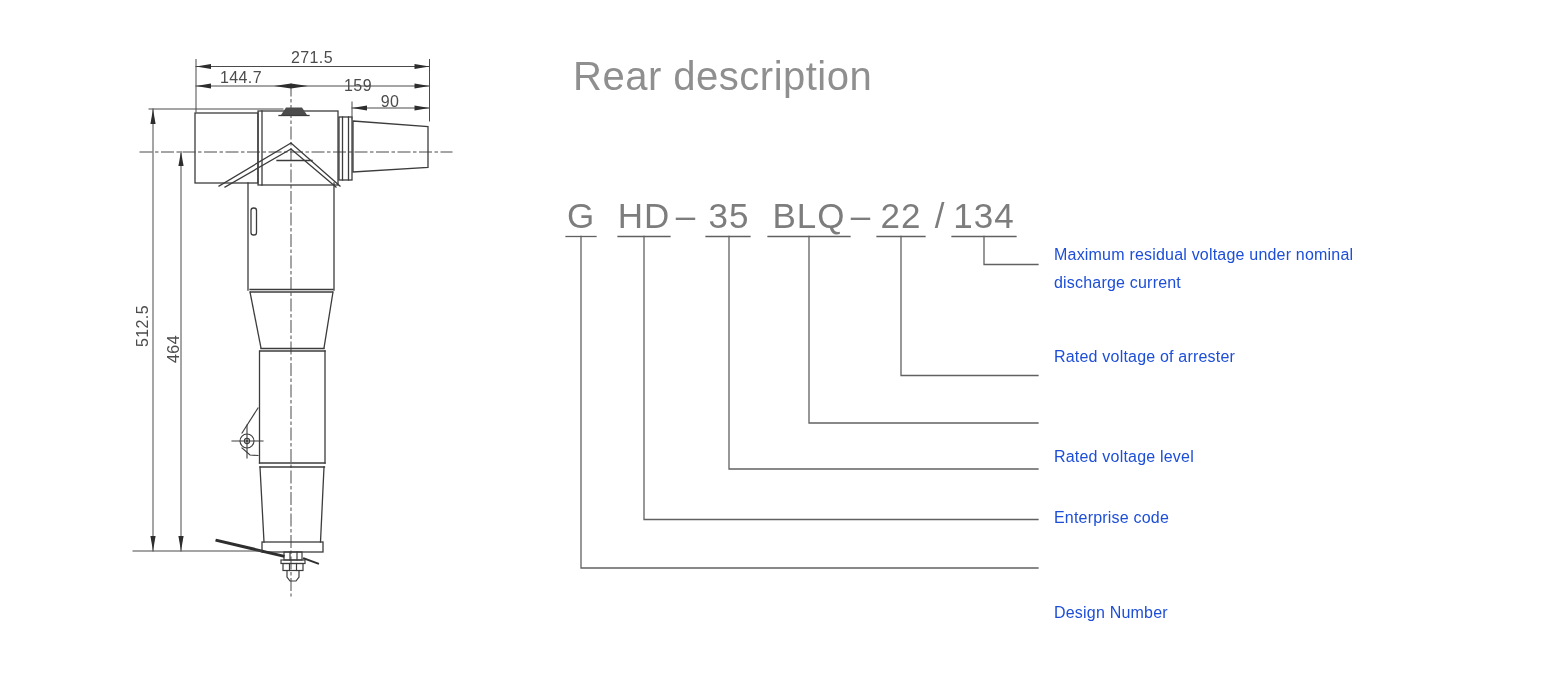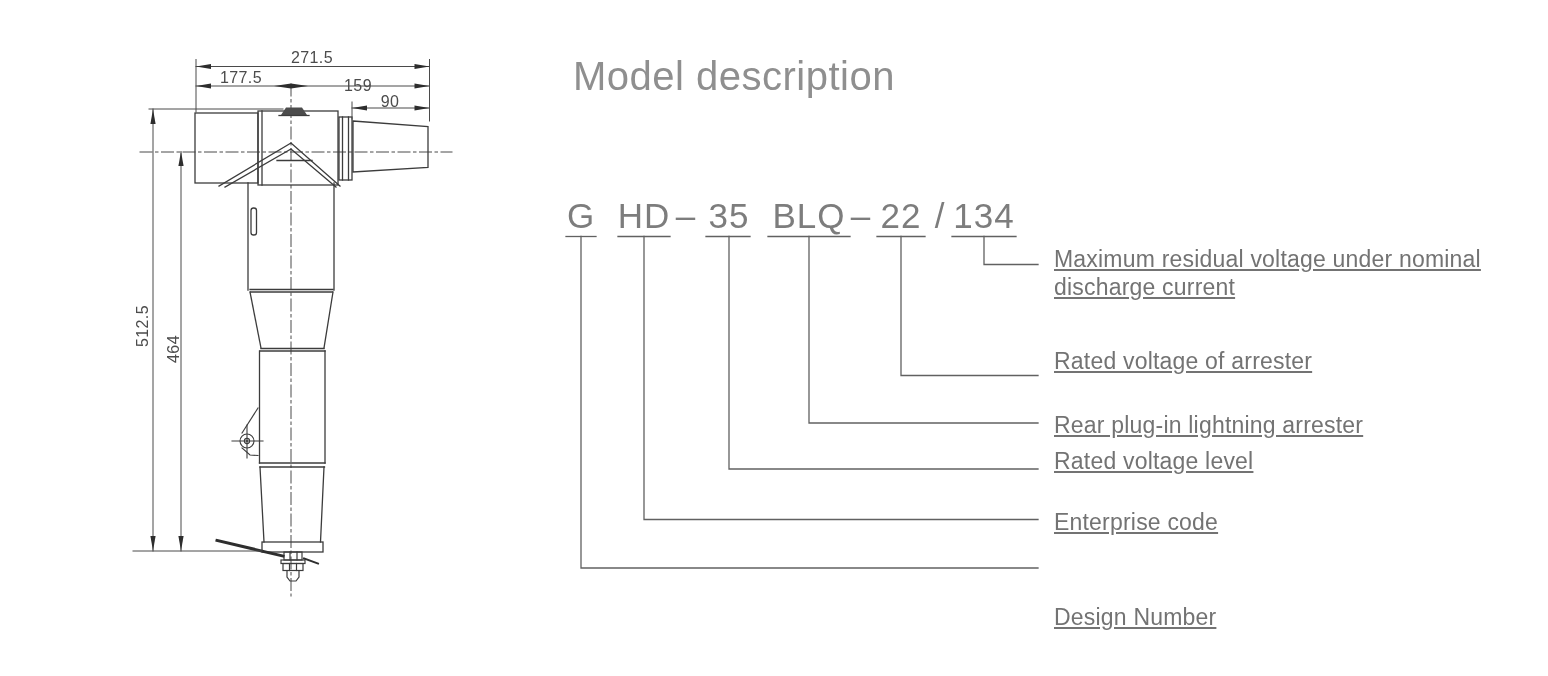--- a/index.html
+++ b/index.html
@@ -21,21 +21,21 @@
     transform:translateX(-50%);
   }
   .dim-label.vert{transform:translate(-50%,-50%) rotate(-90deg);}
   .code-token,.code-sep{
     top:196px;
     font-size:35px;font-weight:300;color:#7d7d7d;letter-spacing:1px;
     transform:translateX(-50%);
   }
   .legend-label{
     left:1054px;
-    font-size:23px;font-weight:300;color:#737373;letter-spacing:0.2px;text-decoration:underline;
+    font-size:16px;font-weight:300;color:#1d4ed8;letter-spacing:0.2px;
   }
 </style>
 </head>
 <body>
 
 <div id="page">
 
   <svg id="scene" width="1548" height="676" viewBox="0 0 1548 676">
 
     <g stroke="#3c3c3c" stroke-width="1.3" fill="none" stroke-linecap="square">
@@ -156,40 +156,39 @@
 
       <polyline points="581,236.5 581,568   1038,568"></polyline>
       <polyline points="644,236.5 644,519.5 1038,519.5"></polyline>
       <polyline points="729,236.5 729,469   1038,469"></polyline>
       <polyline points="809,236.5 809,423   1038,423"></polyline>
       <polyline points="901,236.5 901,375.5 1038,375.5"></polyline>
       <polyline points="984,236.5 984,264.5 1038,264.5"></polyline>
     </g>
   </svg>
 
-  <div class="txt title">Model description</div>
+  <div class="txt title">Rear description</div>
 
   <div class="txt dim-label" style="left:312px;top:49px;">271.5</div>
-  <div class="txt dim-label" style="left:241px;top:69px;">177.5</div>
+  <div class="txt dim-label" style="left:241px;top:69px;">144.7</div>
   <div class="txt dim-label" style="left:358px;top:70px;margin-top:7px;">159</div>
   <div class="txt dim-label" style="left:390px;top:93px;">90</div>
   <div class="txt dim-label vert" style="left:143px;top:326px;">512.5</div>
   <div class="txt dim-label vert" style="left:174px;top:349px;">464</div>
 
   <div class="txt code-token" style="left:581px;">G</div>
   <div class="txt code-token" style="left:644px;">HD</div>
   <div class="txt code-sep" style="left:686px;">–</div>
   <div class="txt code-token" style="left:729px;">35</div>
   <div class="txt code-token" style="left:809px;">BLQ</div>
   <div class="txt code-sep" style="left:861px;">–</div>
   <div class="txt code-token" style="left:901px;">22</div>
   <div class="txt code-sep" style="left:940px;">/</div>
   <div class="txt code-token" style="left:984px;">134</div>
 
   <div class="txt legend-label" style="top:246px;">Maximum residual voltage under nominal</div>
   <div class="txt legend-label" style="top:274px;">discharge current</div>
   <div class="txt legend-label" style="top:348px;">Rated voltage of arrester</div>
-  <div class="txt legend-label" style="top:412px;">Rear plug-in lightning arrester</div>
   <div class="txt legend-label" style="top:448px;">Rated voltage level</div>
   <div class="txt legend-label" style="top:509px;">Enterprise code</div>
   <div class="txt legend-label" style="top:560px;margin-top:44px;">Design Number</div>
 
 </div>
 
 </body></html>

